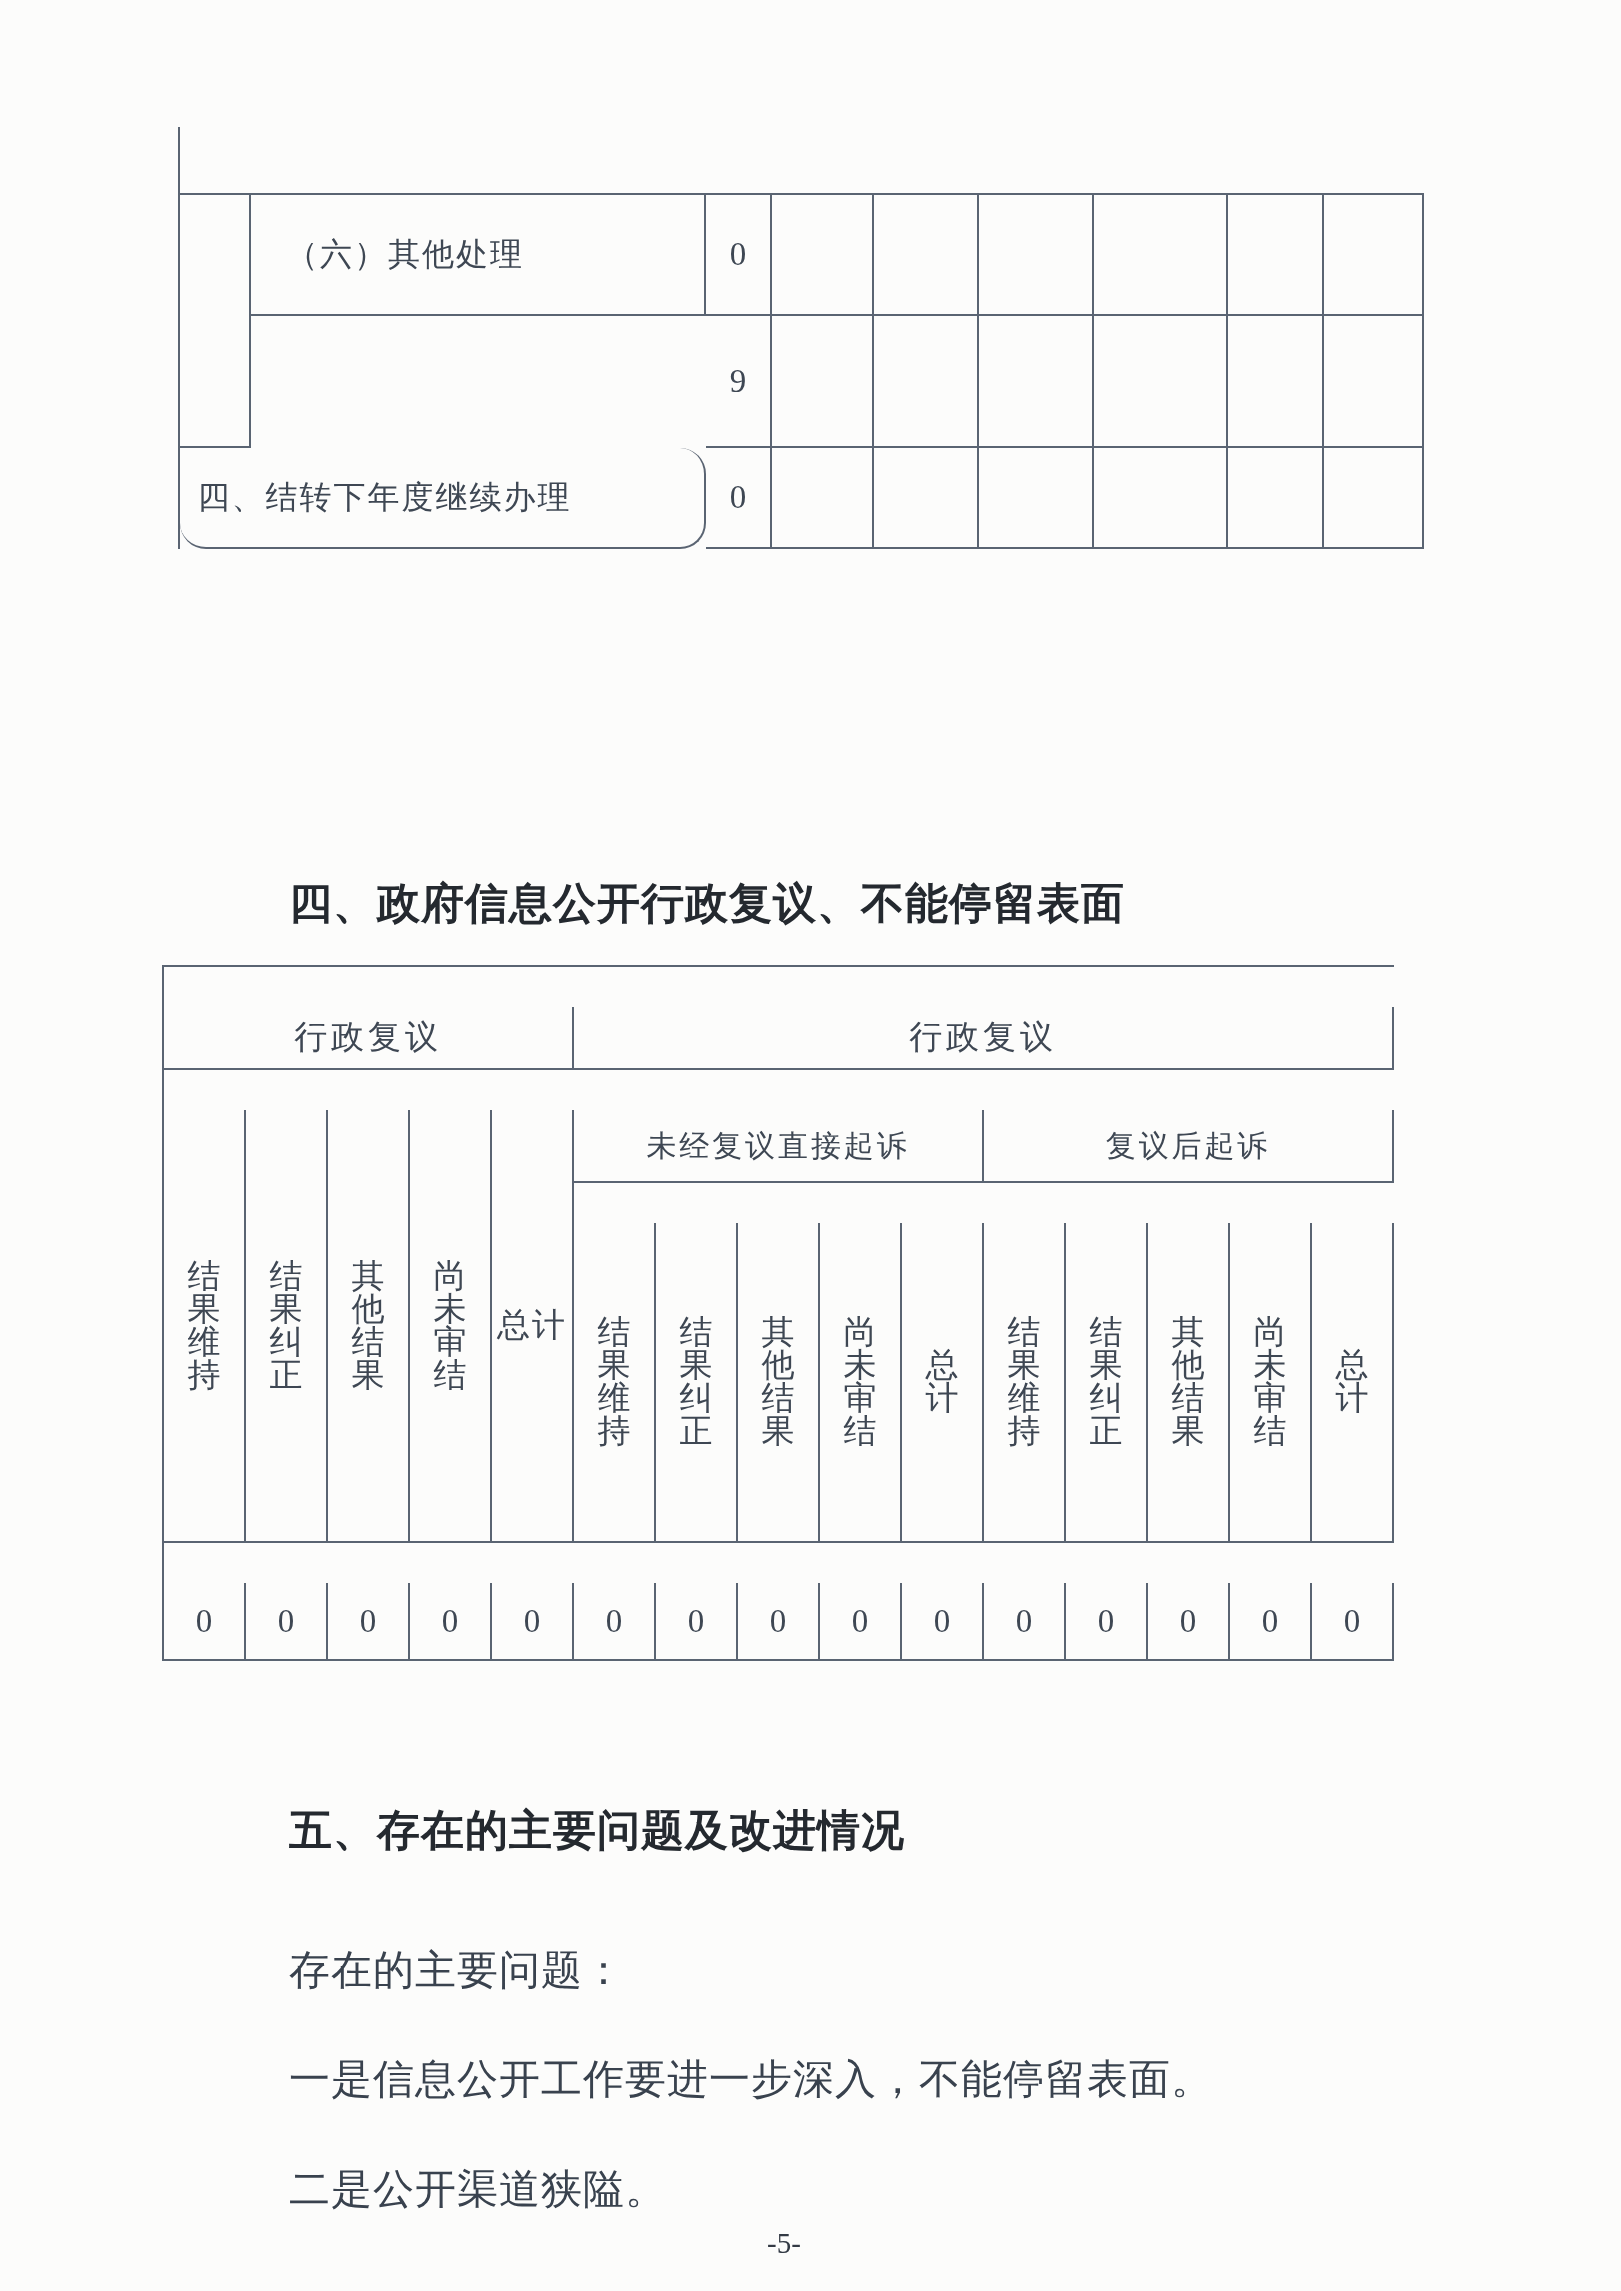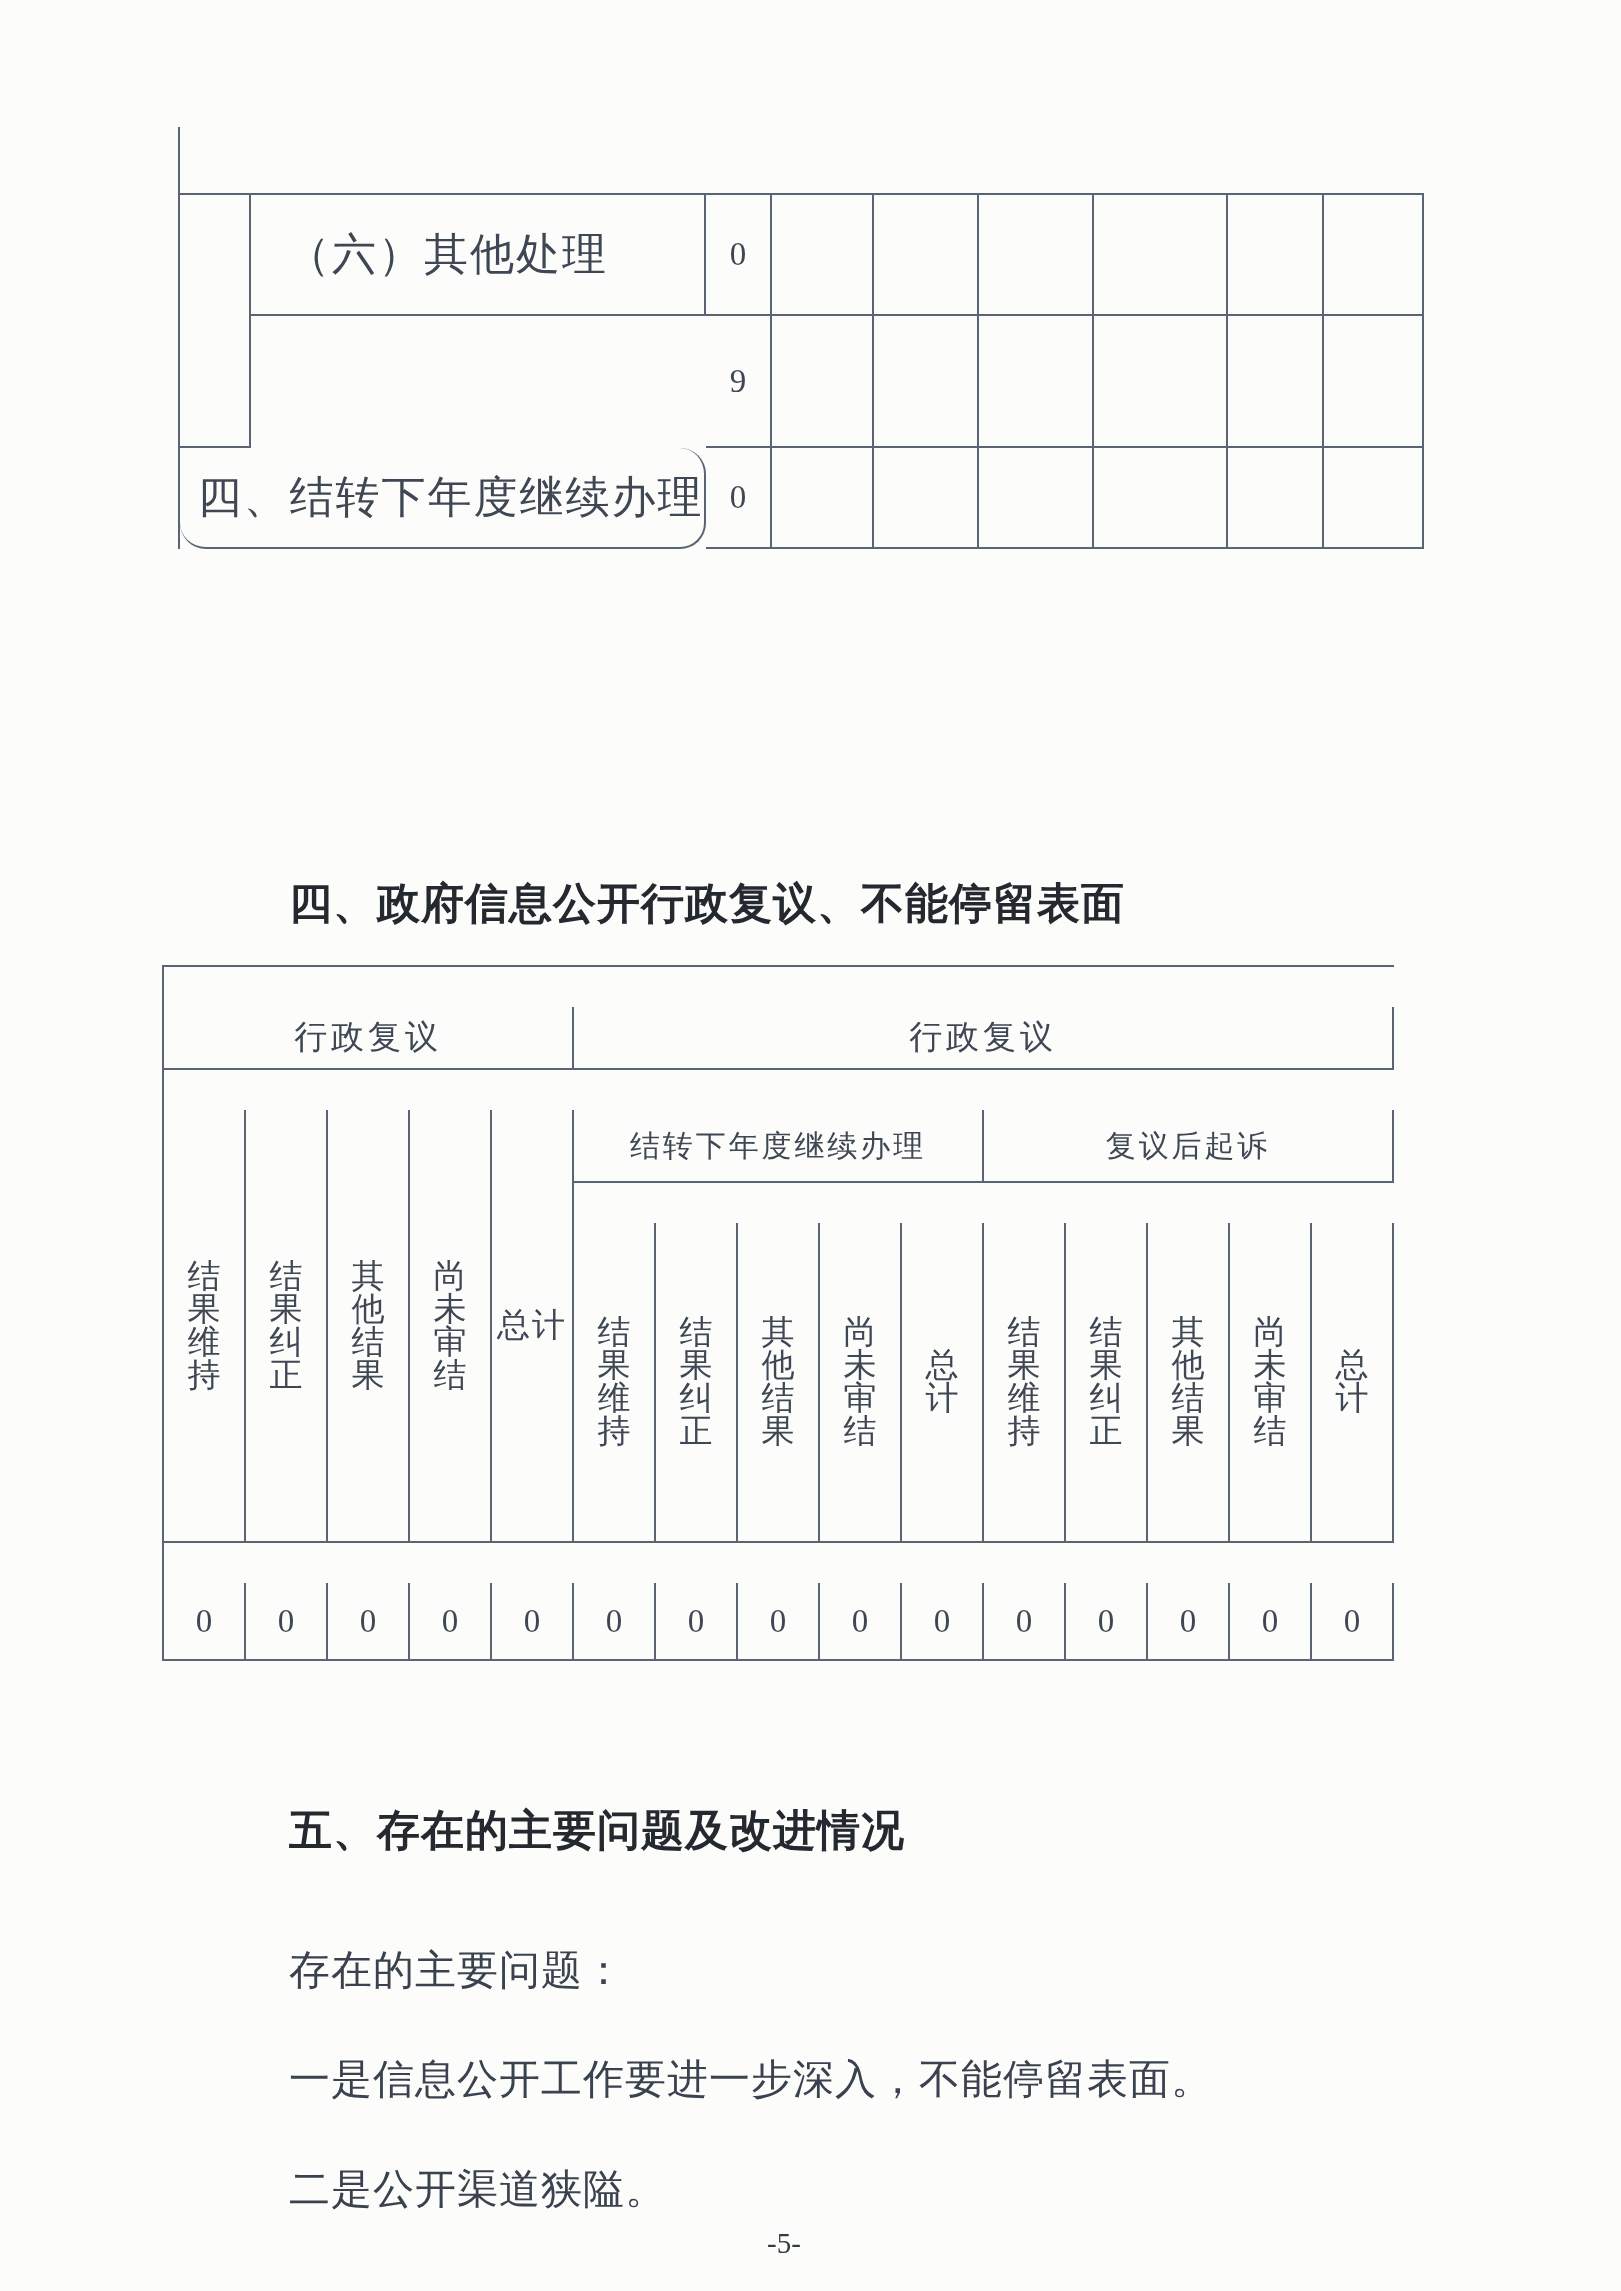--- a/index.html
+++ b/index.html
@@ -23,21 +23,21 @@
     display:grid;
     grid-template-columns:71px 455px 66px 102px 105px 115px 134px 96px 100px;
     grid-template-rows:121px 132px 101px;
     border-top:2px solid var(--line);
     border-left:2px solid var(--line);
   }
   .toptable .cell{
     border-right:2px solid var(--line);
     border-bottom:2px solid var(--line);
     display:flex;align-items:center;
-    font-size:44px;letter-spacing:2px;
+    font-size:32px;letter-spacing:2px;
     color:var(--txt);
   }
   .toptable .lbl{padding-left:35px;}
   .toptable .lbl3{padding-left:17.6px;}
   .toptable .val{justify-content:center;font-size:33px;letter-spacing:0;}
   
   .heading{
     position:absolute;left:289px;
     font-family:"Liberation Sans", sans-serif;
     font-weight:bold;font-size:43px;color:var(--head);
@@ -143,21 +143,21 @@
       <span>果</span>
     </div>
   <div class="cell vtext" style="grid-column:4;grid-row:2/4;">
       <span>尚</span>
       <span>未</span>
       <span>审</span>
       <span>结</span>
     </div>
   <div class="cell htext" style="grid-column:5;grid-row:2/4;">总计</div>
 
-  <div class="cell grp" style="grid-column:6/11;grid-row:2;">结转下年度继续办理</div>
+  <div class="cell grp" style="grid-column:6/11;grid-row:2;">未经复议直接起诉</div>
   <div class="cell grp" style="grid-column:11/16;grid-row:2;">复议后起诉</div>
 
   <div class="cell vtext" style="grid-column:6;grid-row:3;">
       <span>结</span>
       <span>果</span>
       <span>维</span>
       <span>持</span>
     </div>
   <div class="cell vtext" style="grid-column:7;grid-row:3;">
       <span>结</span>

